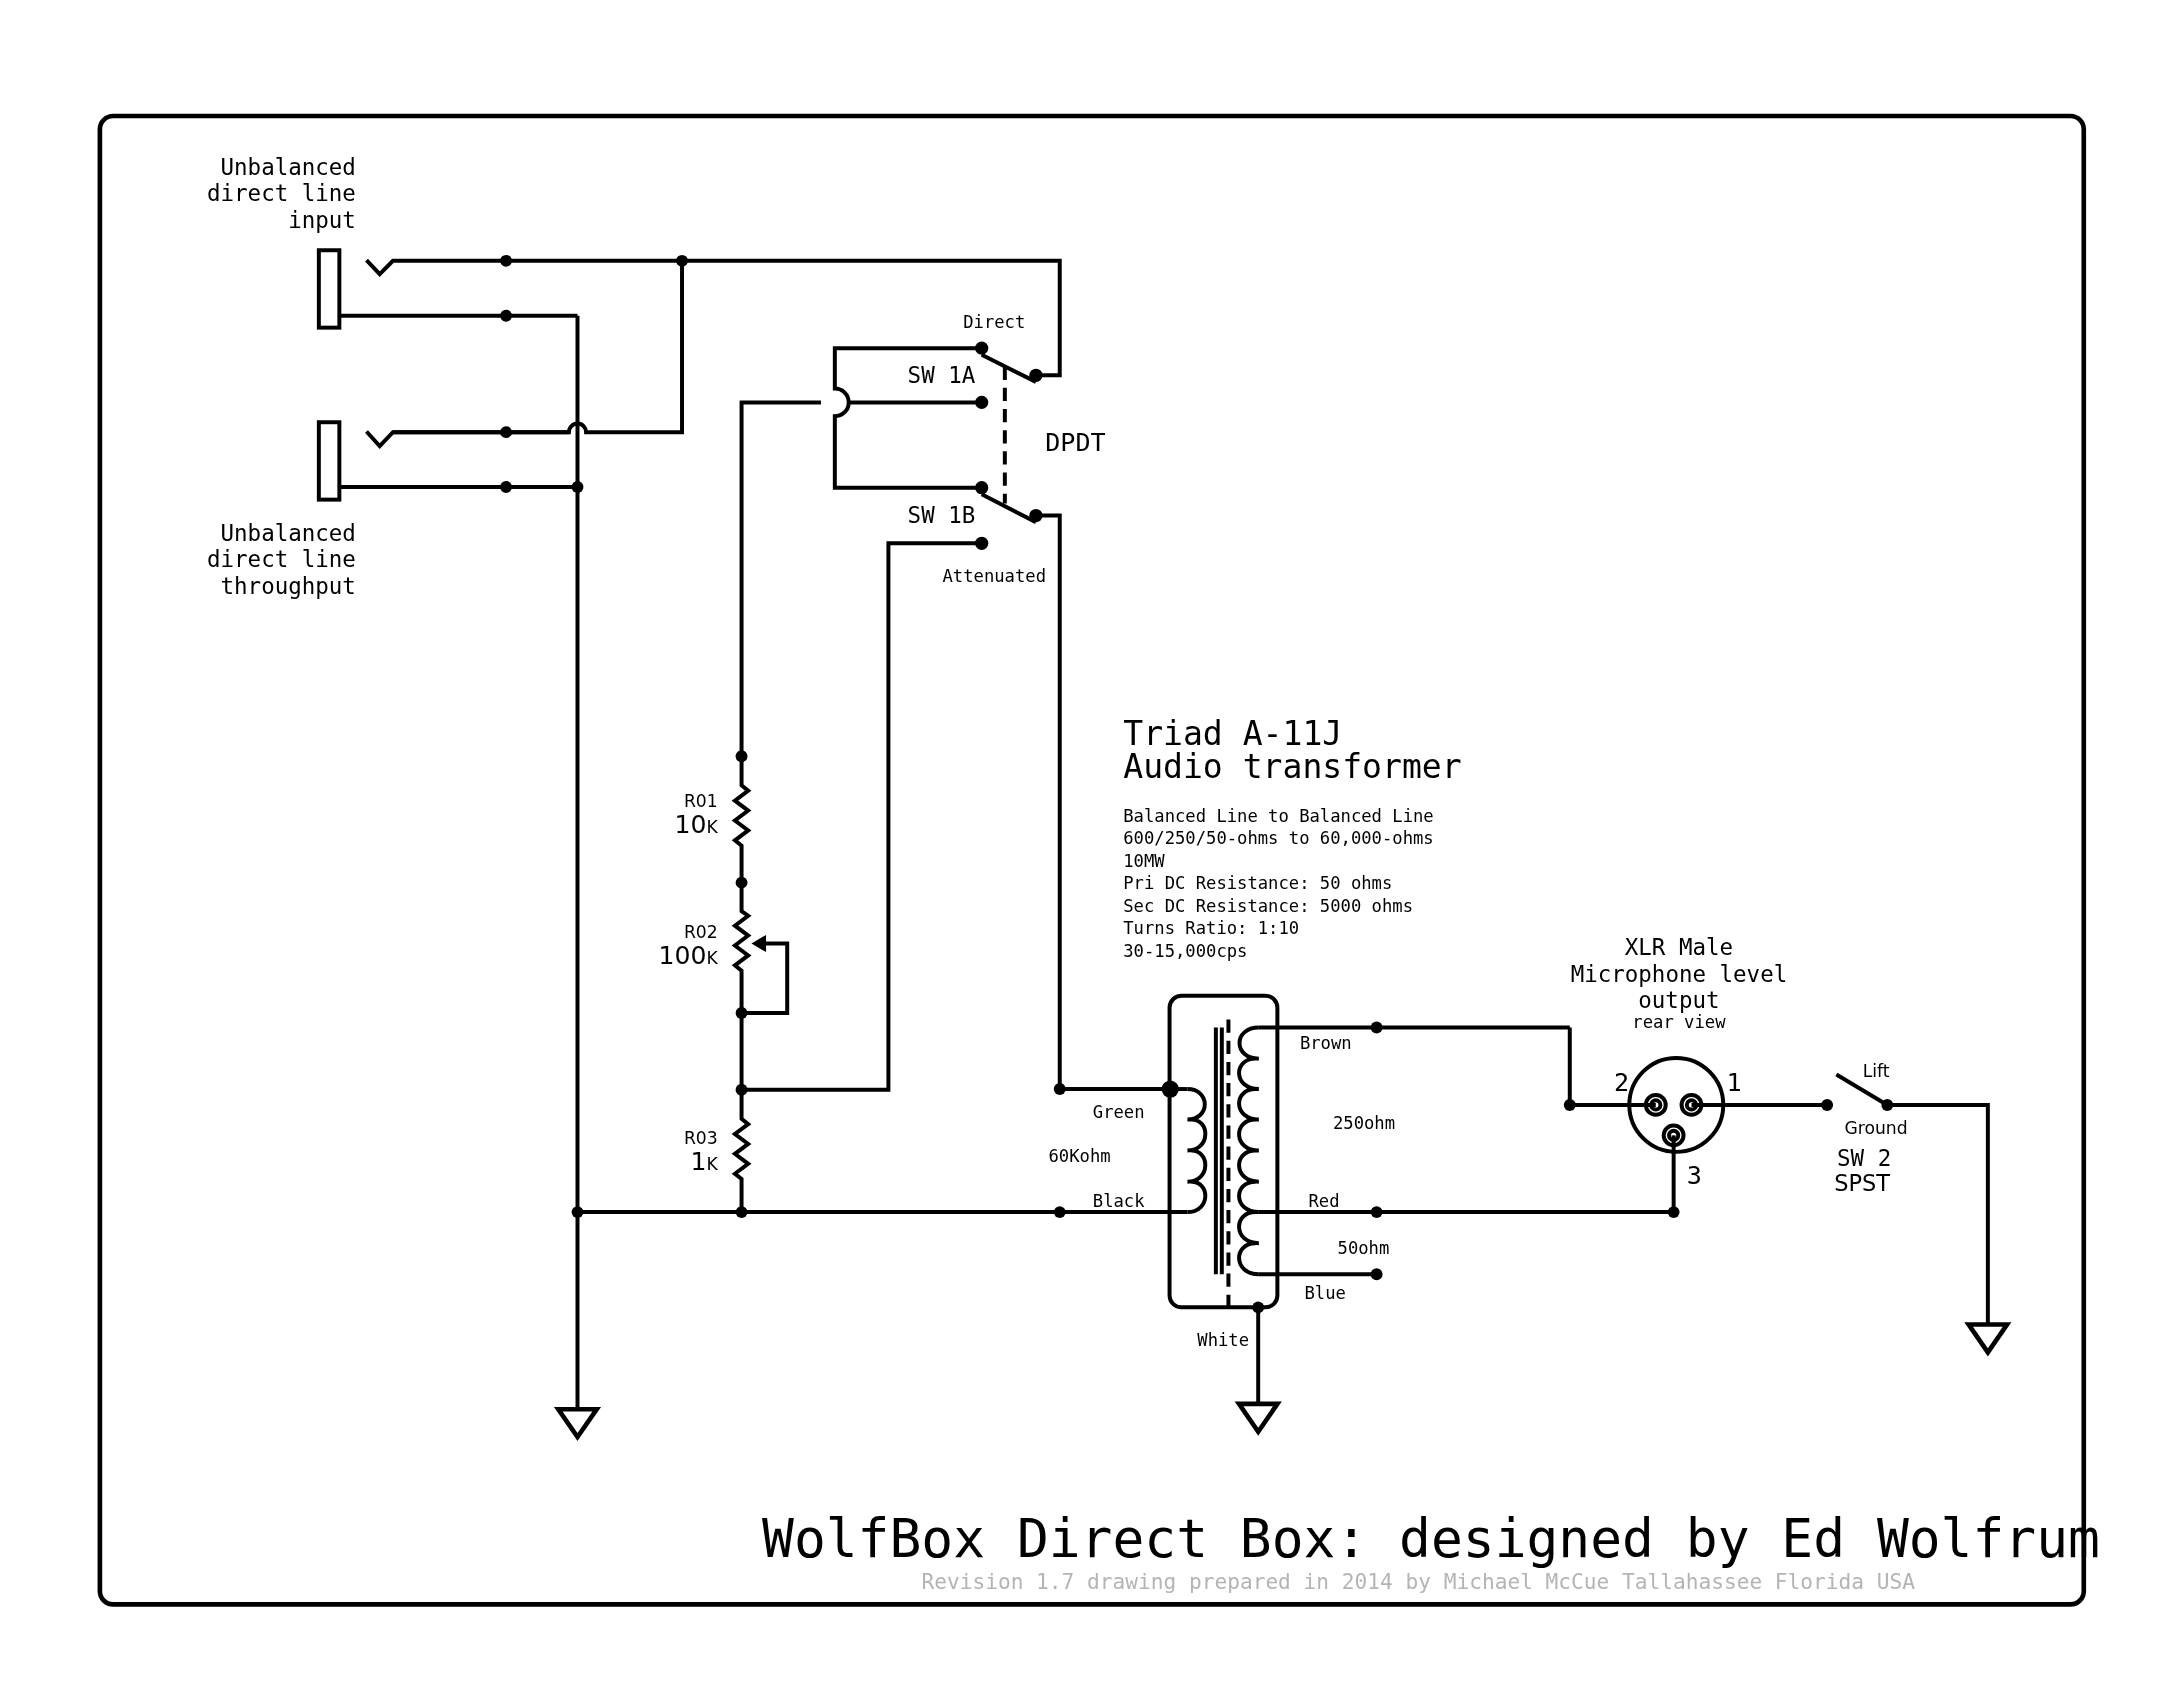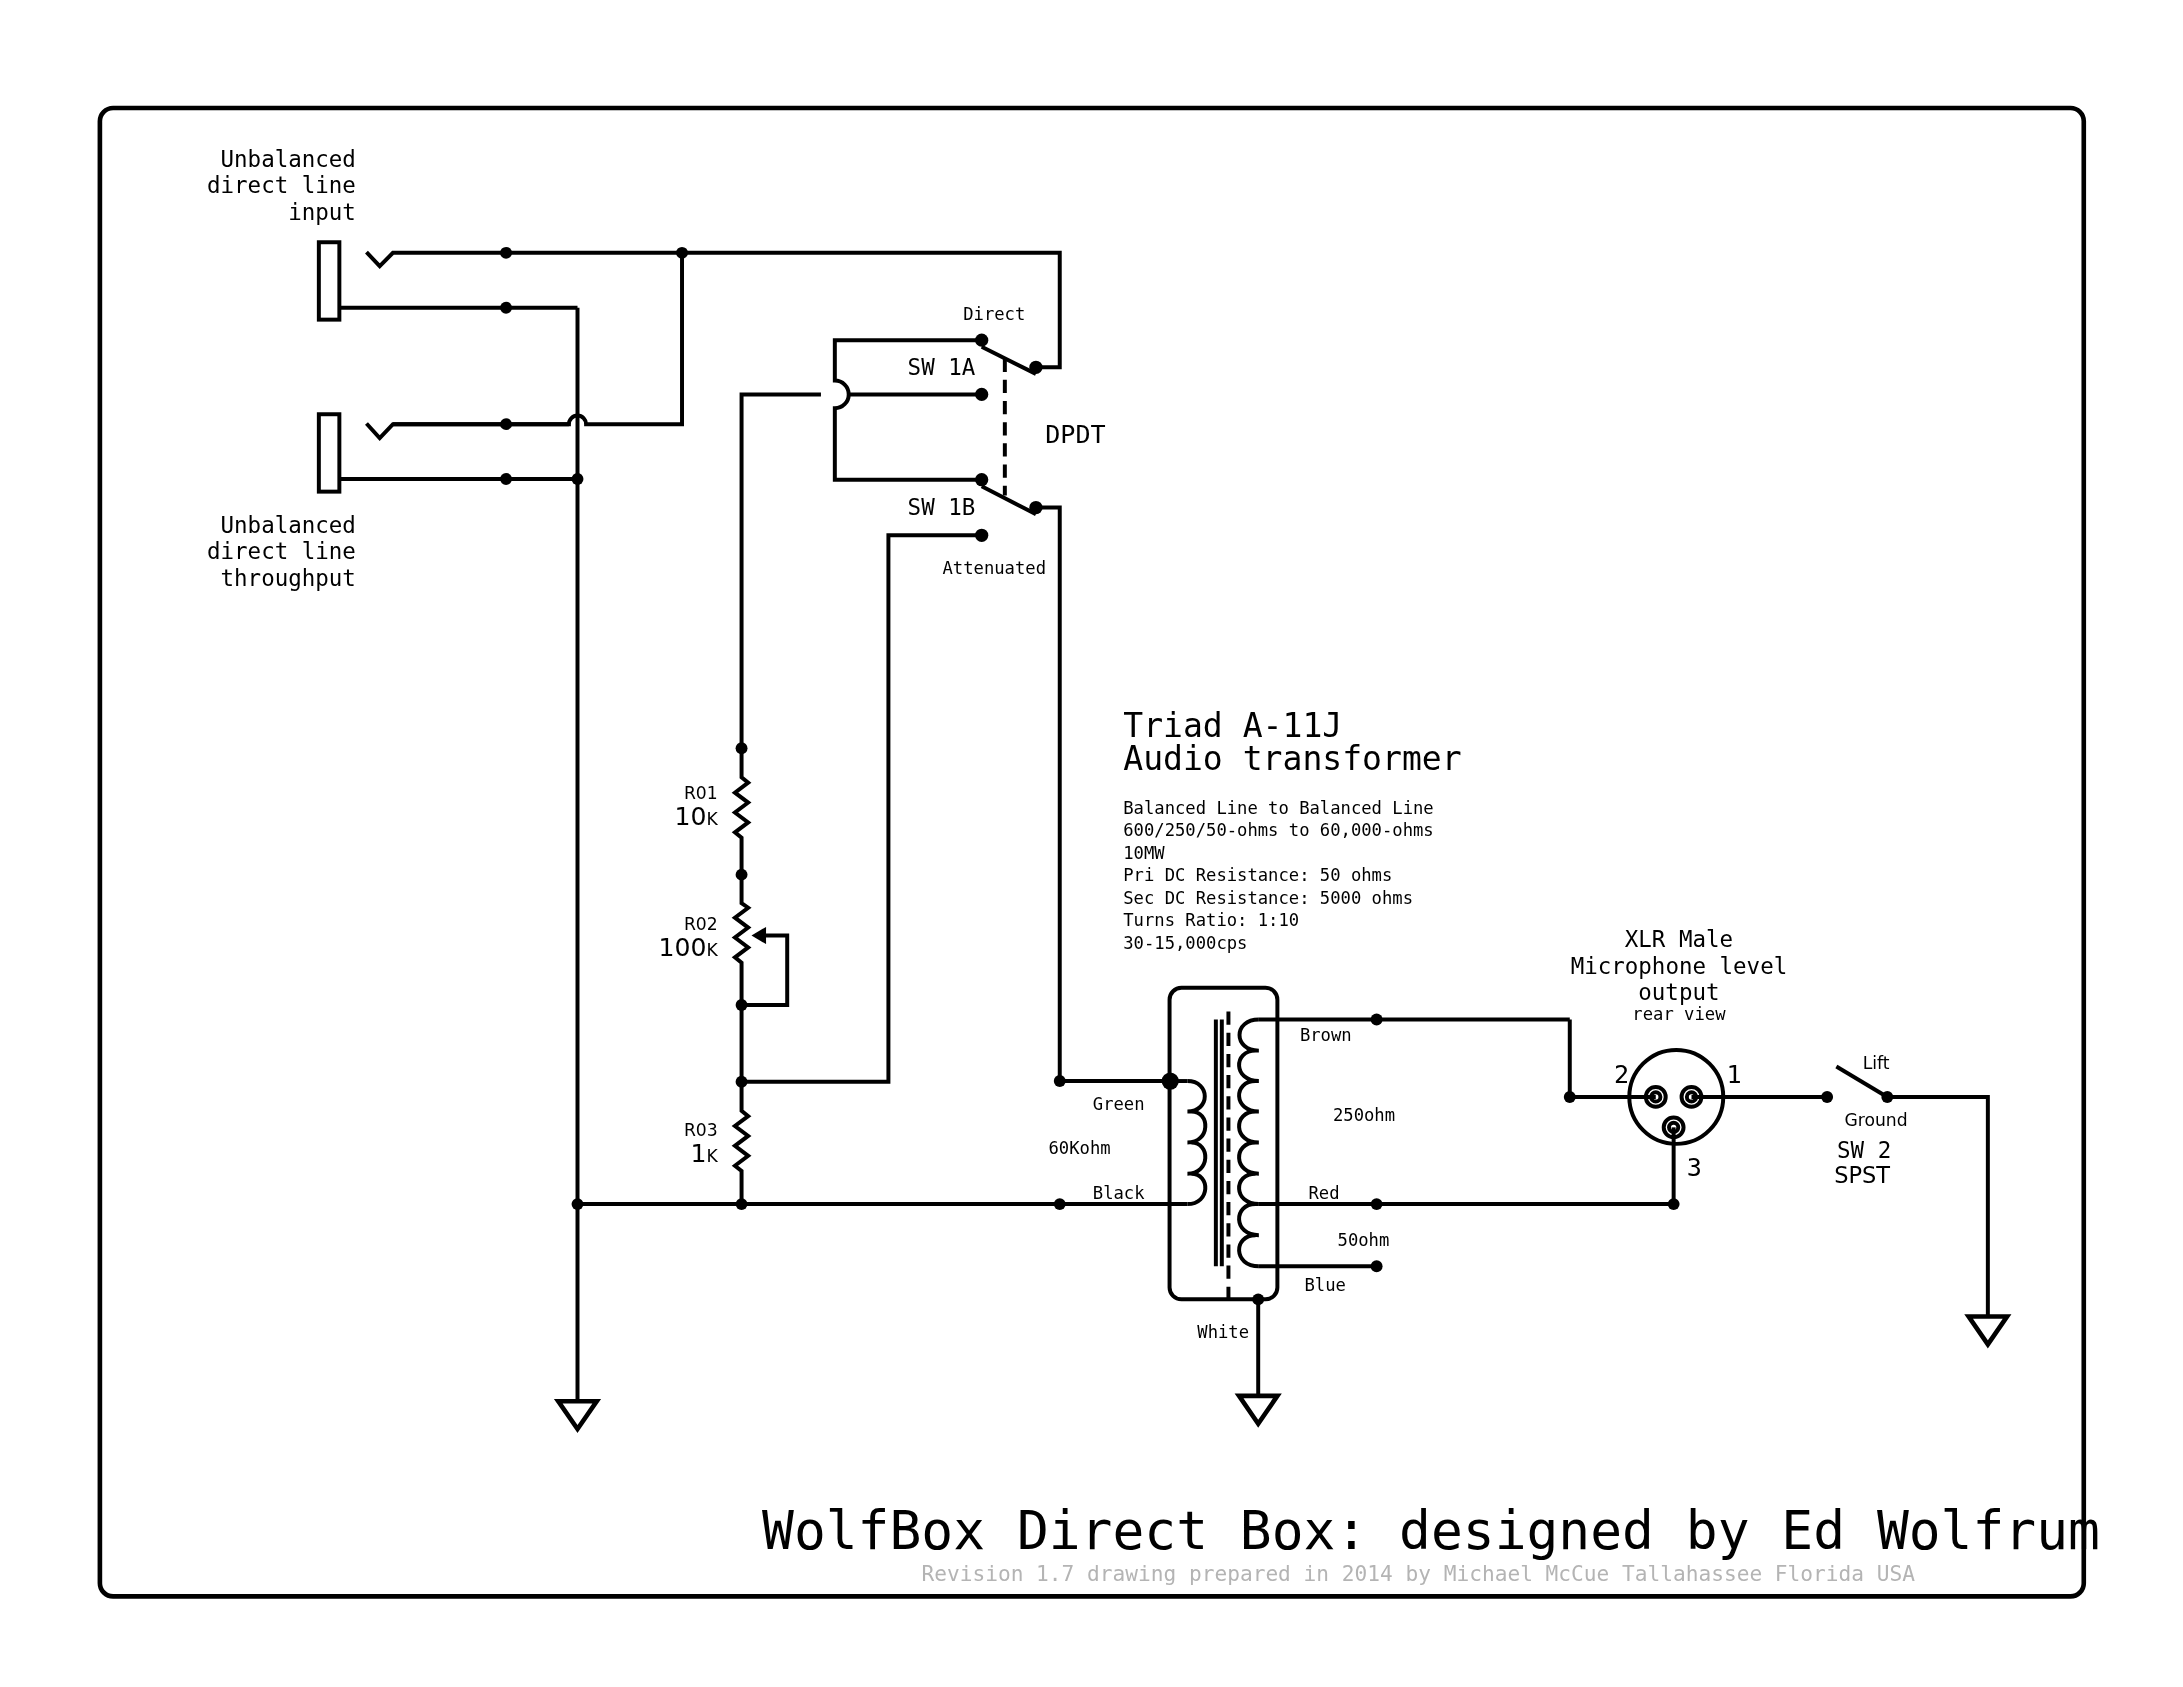--- a/index.html
+++ b/index.html
@@ -1,17 +1,17 @@
 <!DOCTYPE html>
 <html style="font-size:10.6px"><head>
 <meta charset="utf-8">
 <style>
   html, body { margin: 0; padding: 0; background: #ffffff; }
   body { width: 2183px; height: 1687px; overflow: hidden; }
-  #sheet { position: absolute; left: 0; top: 8px; width: 2183px; height: 1311px; }
+  #sheet { position: absolute; left: 0; top: 16px; width: 2183px; height: 1311px; }
   svg text { font-family: "DejaVu Sans Mono", "Liberation Mono", monospace; fill: #000; }
   .w { stroke: #000; stroke-width: 7; fill: none; stroke-linecap: square; stroke-linejoin: miter; }
   .thin { stroke: #000; stroke-width: 6; fill: none; }
   .dash { stroke: #000; stroke-width: 6; fill: none; stroke-dasharray: 20 12; }
   .dot { fill: #000; }
   .gnd { stroke: #000; stroke-width: 7; fill: #fff; stroke-linejoin: miter; }
   .t-label { font-size: 34px; }
   .t-small { font-size: 26px; }
   .t-mid { font-size: 38px; }
   .t-big { font-size: 50px; }

